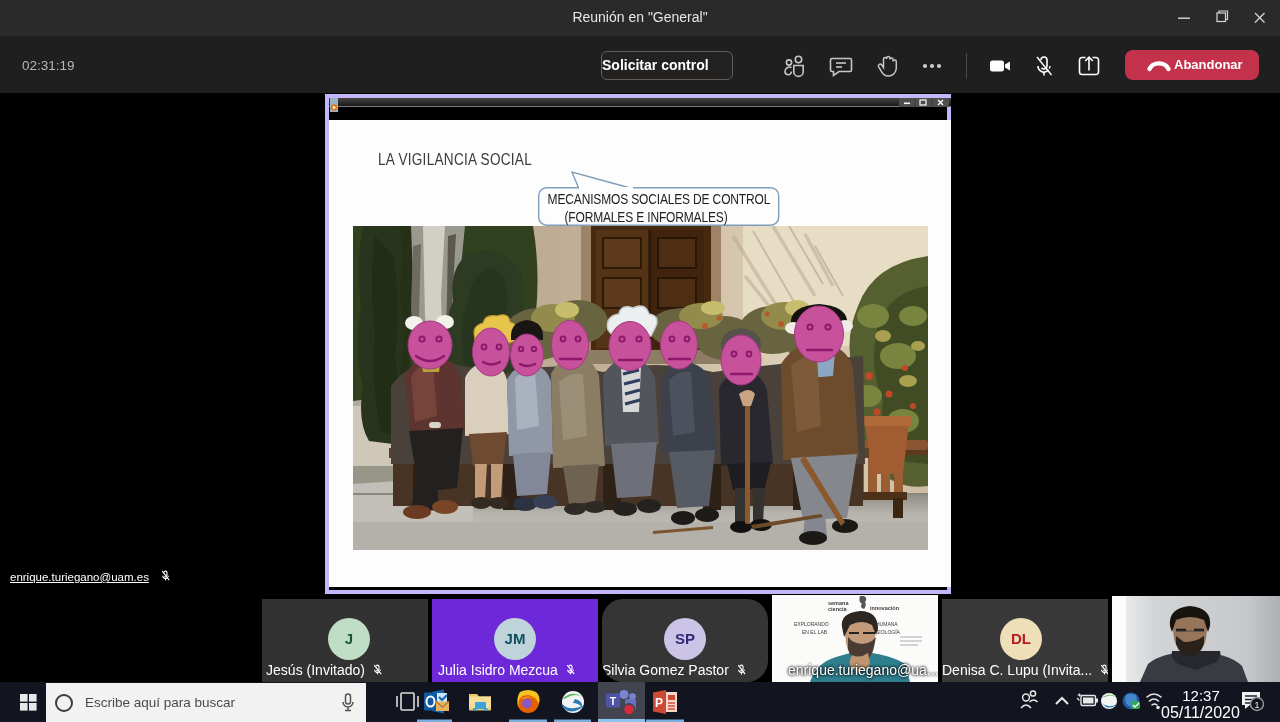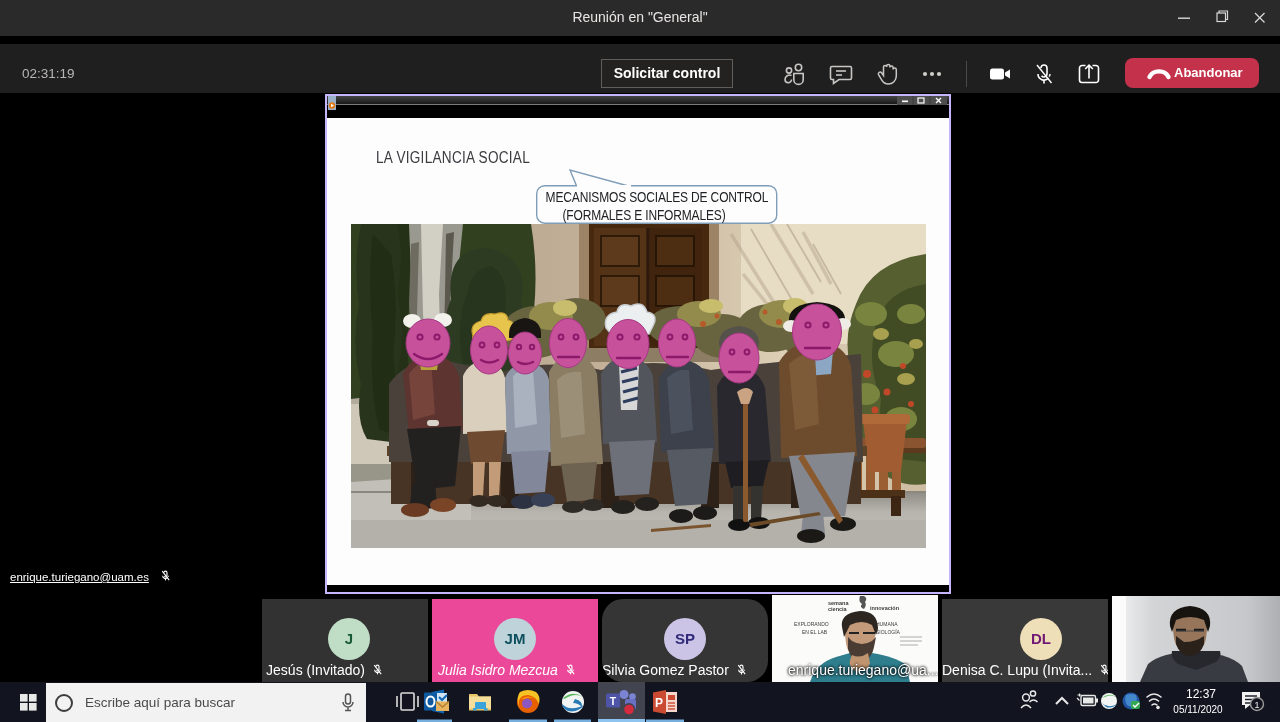--- a/index.html
+++ b/index.html
@@ -4,34 +4,34 @@
 <style>
   * { margin:0; padding:0; box-sizing:border-box; }
   html,body { width:1280px; height:722px; overflow:hidden; background:#000;
     font-family:"Liberation Sans", sans-serif; }
   .abs { position:absolute; }
   
   #titlebar { position:absolute; left:0; top:0; width:1280px; height:36px; background:#2b2a2a; }
   #title { position:absolute; left:0; top:9px; width:1280px; text-align:center;
     color:#e8e6e4; font-size:14px; }
   
-  #controlbar { position:absolute; left:0; top:44px; width:1280px; height:57px; background:#201f1f; }
+  #controlbar { position:absolute; left:0; top:36px; width:1280px; height:57px; background:#201f1f; }
   #timer { position:absolute; left:22px; top:22px; color:#b8b6b4; font-size:13.5px; }
   #solicitar { position:absolute; left:601px; top:15px; width:132px; height:29px;
-    background:#232221; border:1px solid #605e5c; border-radius:0;
-    color:#fff; font-size:14px; font-weight:bold; text-align:center; line-height:27px; }
+    background:#232221; border:1px solid #605e5c; border-radius:6px;
+    color:#fff; font-size:14px; font-weight:bold; line-height:27px; }
   .cicon { position:absolute; top:16px; width:28px; height:28px; }
   #sep1 { position:absolute; left:966px; top:17px; width:1px; height:26px; background:#4a4848; }
   #abandon { position:absolute; left:1125px; top:14px; width:134px; height:30px;
     background:#c4314b; border-radius:8px; color:#fff; font-size:13px; font-weight:bold; }
   #abandon span { position:absolute; left:49px; top:7px; }
   
   #stage { position:absolute; left:0; top:93px; width:1280px; height:506px; background:#000; }
   #sharewin { position:absolute; left:325px; top:1px; width:626px; height:500px;
-    border:2px solid #c4b5fd; background:#000; }
+    border:4px solid #c4b5fd; background:#000; }
   #pptbar { position:absolute; left:0; top:0; width:622px; height:9px;
     background:linear-gradient(#454545,#181818); border-bottom:1px solid #7a7a7a; }
   #ppticon { position:absolute; left:1px; top:0px; width:8px; height:9px; background:#9ab0c8; }
   #pptbtns { position:absolute; right:2px; top:0px; width:50px; height:9px; background:#4e4e4e;
     color:#fff; font-size:7px; }
   #slide { position:absolute; left:0; top:22px; width:622px; height:467px; background:#fdfdfd; }
   #slidetitle { position:absolute; left:49px; top:31px; color:#3b3b40; font-size:16px; letter-spacing:0.3px; transform:scaleX(0.85); transform-origin:0 0; white-space:nowrap; }
   #callout-text { position:absolute; left:194px; top:70px; width:246px; text-align:center;
     color:#222226; font-size:15px; letter-spacing:-0.2px; line-height:18px; white-space:nowrap;
     transform:scaleX(0.8); transform-origin:50% 0; }
@@ -41,22 +41,22 @@
   #tiles { position:absolute; left:0; top:599px; width:1280px; height:83px; background:#000; }
   .tile { position:absolute; top:0; height:83px; overflow:hidden; }
   .avatar { position:absolute; top:19px; width:42px; height:42px; border-radius:50%;
     text-align:center; font-weight:bold; font-size:15px; line-height:42px; }
   .tname { position:absolute; left:0; bottom:4px; width:100%; text-align:center;
     color:#fff; font-size:14px; white-space:nowrap; }
   
   #taskbar { position:absolute; left:0; top:682px; width:1280px; height:40px; background:#12151f; }
   #searchbox { position:absolute; left:46px; top:1px; width:320px; height:39px; background:#f2f2f2; }
   #searchtext { position:absolute; left:39px; top:12px; color:#4a4a4a; font-size:13.5px; }
-  #traytime { position:absolute; left:1171px; top:5px; width:60px; text-align:center; color:#fff; font-size:12px; }
-  #traydate { position:absolute; left:1161px; top:22px; width:74px; text-align:center; color:#fff; font-size:10px; }
+  #traytime { position:absolute; left:1171px; top:5px; width:60px; text-align:center; color:#fff; font-size:15px; }
+  #traydate { position:absolute; left:1161px; top:22px; width:74px; text-align:center; color:#fff; font-size:16px; }
 </style>
 </head>
 <body>
   <div id="titlebar">
     <div id="title">Reunión en "General"</div>
     <svg class="abs" style="left:1170px;top:0" width="110" height="36" viewBox="0 0 110 36">
       <rect x="8" y="17.5" width="12" height="1.4" fill="#d8d8d8"></rect>
       <g stroke="#d8d8d8" stroke-width="1.2" fill="none">
         <rect x="47" y="13" width="8.5" height="8.5"></rect>
         <path d="M49 13 v-2 h8.5 v8.5 h-2"></path>
@@ -423,23 +423,23 @@
       <div class="avatar" style="left:66px;background:#c0ddc6;color:#165b34;">J</div>
       <div class="tname" style="padding-right:40px;">Jesús (Invitado)<svg style="vertical-align:-2px;margin-left:6px" width="13" height="13" viewBox="0 0 16 16">
           <g fill="none" stroke="#fff" stroke-width="1.4">
             <path d="M6.2 3.2 a1.8 1.8 0 0 1 3.6 0 v3.6 a1.8 1.8 0 0 1 -3.2 1.1"></path>
             <path d="M4.5 7 a3.5 3.5 0 0 0 6.2 2.2 M11.5 7 a3.5 3.5 0 0 1 -0.3 1.4"></path>
             <line x1="8" y1="10.5" x2="8" y2="12.8"></line>
             <line x1="4" y1="1.5" x2="12.5" y2="12.5"></line>
           </g>
         </svg></div>
     </div>
-    <div class="tile" style="left:432px;width:166px;background:#ec4899;">
+    <div class="tile" style="left:432px;width:166px;background:#6d28d9;">
       <div class="avatar" style="left:62px;background:#bed3da;color:#0e4f5e;">JM</div>
-      <div class="tname" style="padding-right:15px;font-style:italic;">Julia Isidro Mezcua<svg style="vertical-align:-2px;margin-left:6px" width="13" height="13" viewBox="0 0 16 16">
+      <div class="tname" style="padding-right:15px;">Julia Isidro Mezcua<svg style="vertical-align:-2px;margin-left:6px" width="13" height="13" viewBox="0 0 16 16">
           <g fill="none" stroke="#fff" stroke-width="1.4">
             <path d="M6.2 3.2 a1.8 1.8 0 0 1 3.6 0 v3.6 a1.8 1.8 0 0 1 -3.2 1.1"></path>
             <path d="M4.5 7 a3.5 3.5 0 0 0 6.2 2.2 M11.5 7 a3.5 3.5 0 0 1 -0.3 1.4"></path>
             <line x1="8" y1="10.5" x2="8" y2="12.8"></line>
             <line x1="4" y1="1.5" x2="12.5" y2="12.5"></line>
           </g>
         </svg></div>
     </div>
     <div class="tile" style="left:602px;width:166px;background:#353535;border-radius:21px;">
       <div class="avatar" style="left:62px;background:#cbc4e6;color:#2f2a7a;">SP</div>
@@ -480,21 +480,21 @@
       <div class="tname" style="text-align:left;left:16px;text-shadow:0 0 3px #000,0 0 3px #000;">enrique.turiegano@ua...<svg style="vertical-align:-2px;margin-left:6px" width="13" height="13" viewBox="0 0 16 16">
           <g fill="none" stroke="#fff" stroke-width="1.4">
             <path d="M6.2 3.2 a1.8 1.8 0 0 1 3.6 0 v3.6 a1.8 1.8 0 0 1 -3.2 1.1"></path>
             <path d="M4.5 7 a3.5 3.5 0 0 0 6.2 2.2 M11.5 7 a3.5 3.5 0 0 1 -0.3 1.4"></path>
             <line x1="8" y1="10.5" x2="8" y2="12.8"></line>
             <line x1="4" y1="1.5" x2="12.5" y2="12.5"></line>
           </g>
         </svg></div>
     </div>
     <div class="tile" style="left:942px;width:166px;background:#393939;">
-      <div class="avatar" style="left:78px;background:#efdfb8;color:#701a75;">DL</div>
+      <div class="avatar" style="left:58px;background:#efdfb8;color:#b91c1c;">DL</div>
       <div class="tname">Denisa C. Lupu (Invita...<svg style="vertical-align:-2px;margin-left:6px" width="13" height="13" viewBox="0 0 16 16">
           <g fill="none" stroke="#fff" stroke-width="1.4">
             <path d="M6.2 3.2 a1.8 1.8 0 0 1 3.6 0 v3.6 a1.8 1.8 0 0 1 -3.2 1.1"></path>
             <path d="M4.5 7 a3.5 3.5 0 0 0 6.2 2.2 M11.5 7 a3.5 3.5 0 0 1 -0.3 1.4"></path>
             <line x1="8" y1="10.5" x2="8" y2="12.8"></line>
             <line x1="4" y1="1.5" x2="12.5" y2="12.5"></line>
           </g>
         </svg></div>
     </div>
     <div class="tile" id="tile6" style="left:1112px;width:168px;background:#cfd0d2;top:-3px;height:86px;">

